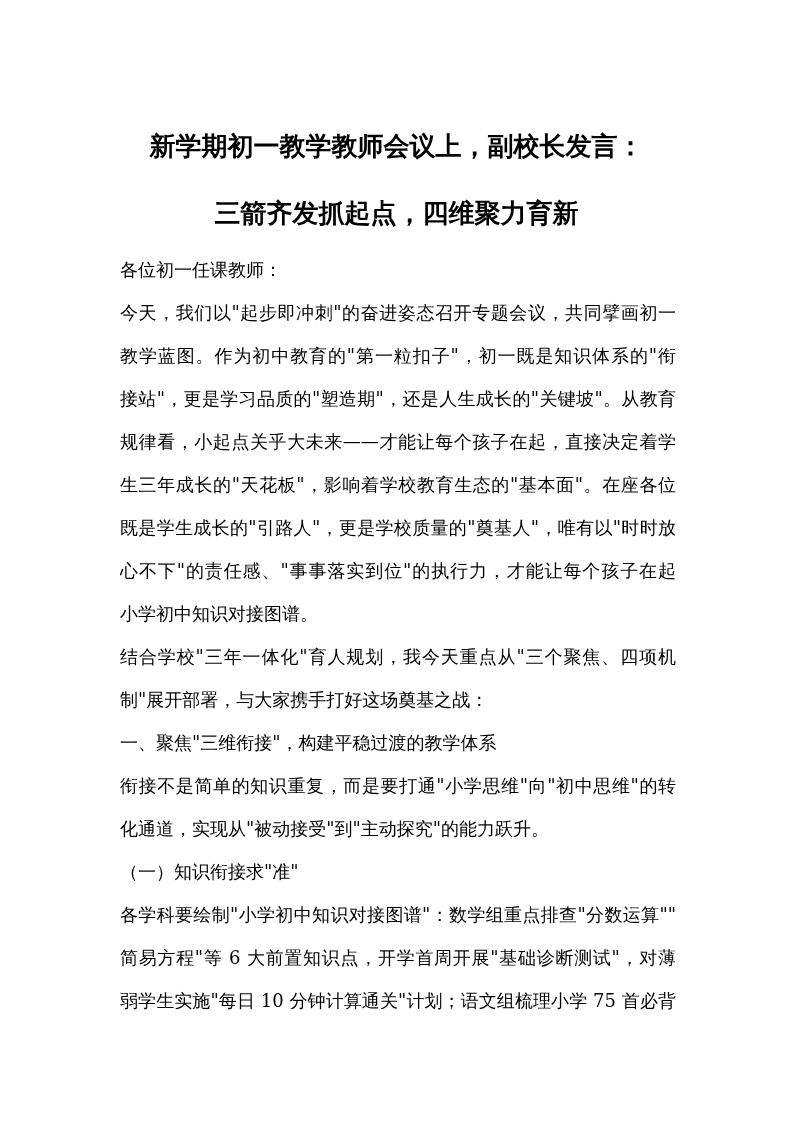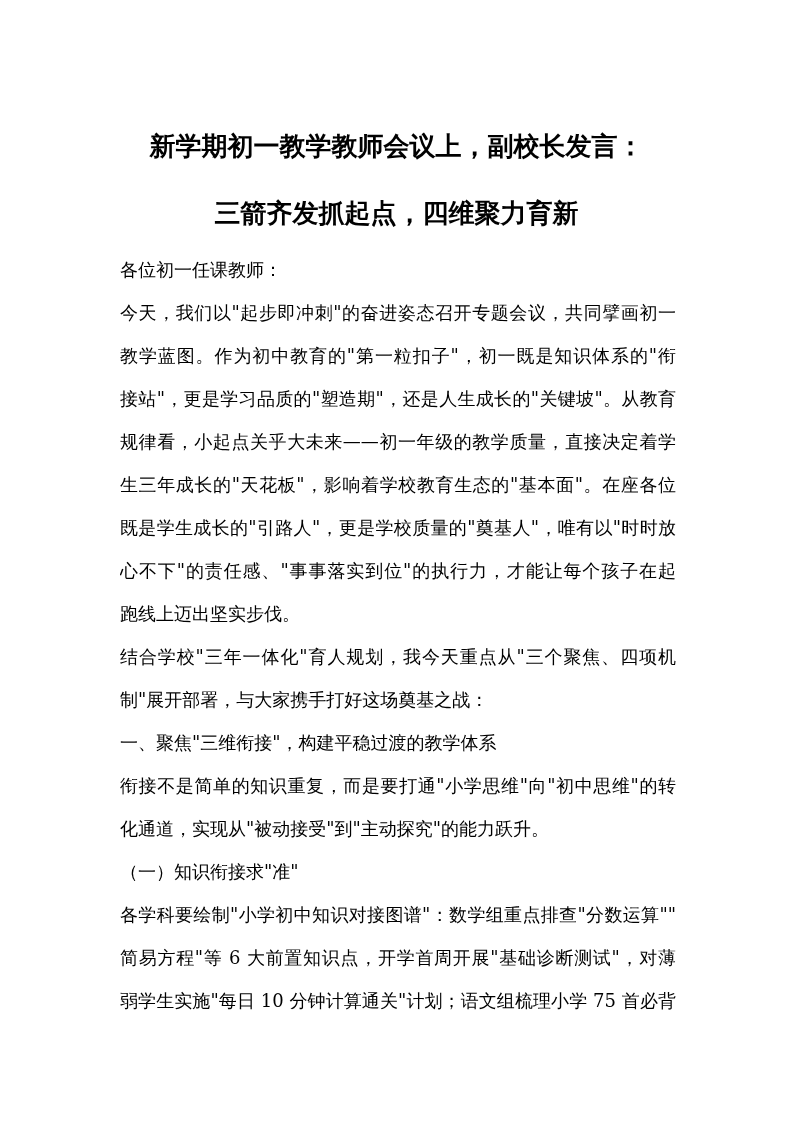--- a/index.html
+++ b/index.html
@@ -21,25 +21,25 @@
 
 <div class="page">
   <div class="title t1">新学期初一教学教师会议上，副校长发言：</div>
   <div class="title t2">三箭齐发抓起点，四维聚力育新</div>
 
   <div class="body">
     <div class="line last">各位初一任课教师：</div>
     <div class="line">今天，我们以"起步即冲刺"的奋进姿态召开专题会议，共同擘画初一</div>
     <div class="line">教学蓝图。作为初中教育的"第一粒扣子"，初一既是知识体系的"衔</div>
     <div class="line">接站"，更是学习品质的"塑造期"，还是人生成长的"关键坡"。从教育</div>
-    <div class="line">规律看，小起点关乎大未来——初一年级的教学质量，直接决定着学</div>
+    <div class="line">规律看，小起点关乎大未来——才能让每个孩子在起，直接决定着学</div>
     <div class="line">生三年成长的"天花板"，影响着学校教育生态的"基本面"。在座各位</div>
     <div class="line">既是学生成长的"引路人"，更是学校质量的"奠基人"，唯有以"时时放</div>
     <div class="line">心不下"的责任感、"事事落实到位"的执行力，才能让每个孩子在起</div>
-    <div class="line last">跑线上迈出坚实步伐。</div>
+    <div class="line last">小学初中知识对接图谱。</div>
     <div class="line">结合学校"三年一体化"育人规划，我今天重点从"三个聚焦、四项机</div>
     <div class="line last">制"展开部署，与大家携手打好这场奠基之战：</div>
     <div class="line last">一、聚焦"三维衔接"，构建平稳过渡的教学体系</div>
     <div class="line">衔接不是简单的知识重复，而是要打通"小学思维"向"初中思维"的转</div>
     <div class="line last">化通道，实现从"被动接受"到"主动探究"的能力跃升。</div>
     <div class="line last">（一）知识衔接求"准"</div>
     <div class="line">各学科要绘制"小学初中知识对接图谱"：数学组重点排查"分数运算""</div>
     <div class="line">简易方程"等 6 大前置知识点，开学首周开展"基础诊断测试"，对薄</div>
     <div class="line">弱学生实施"每日 10 分钟计算通关"计划；语文组梳理小学 75 首必背</div>
   </div>

